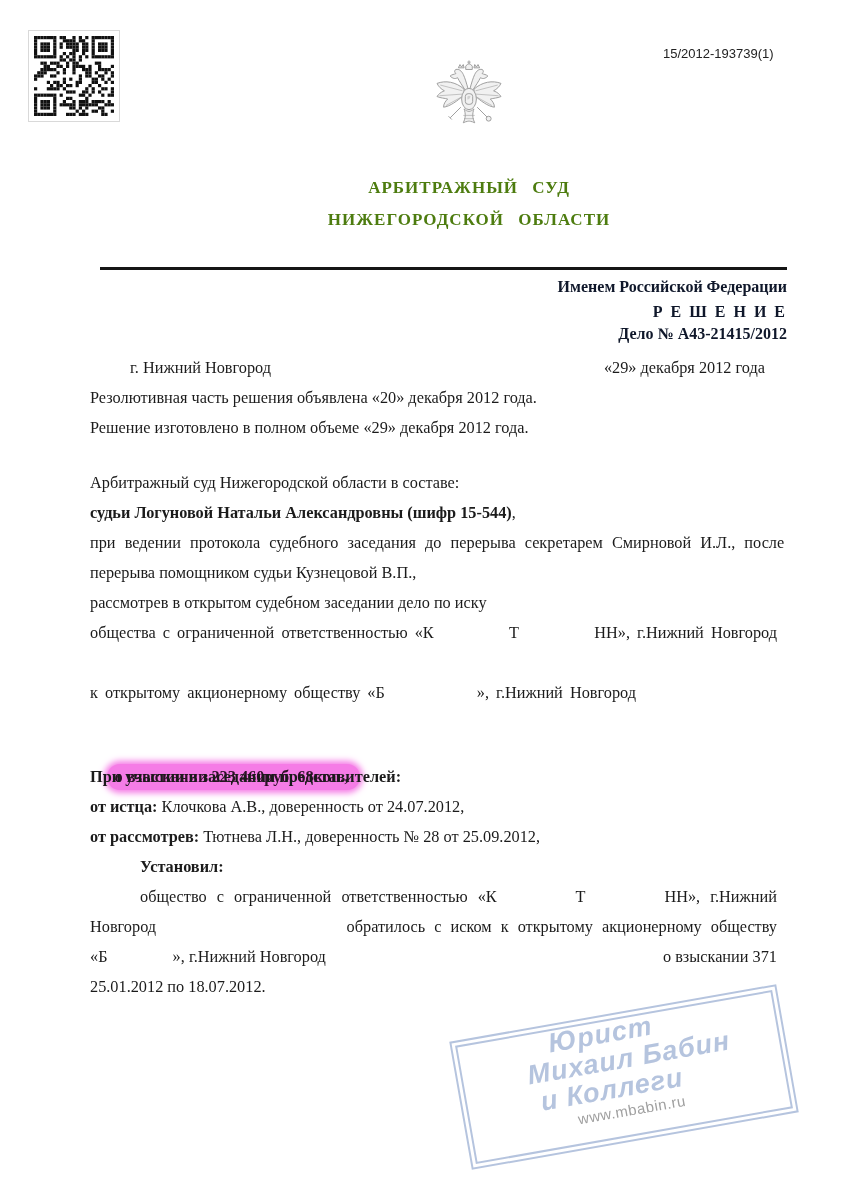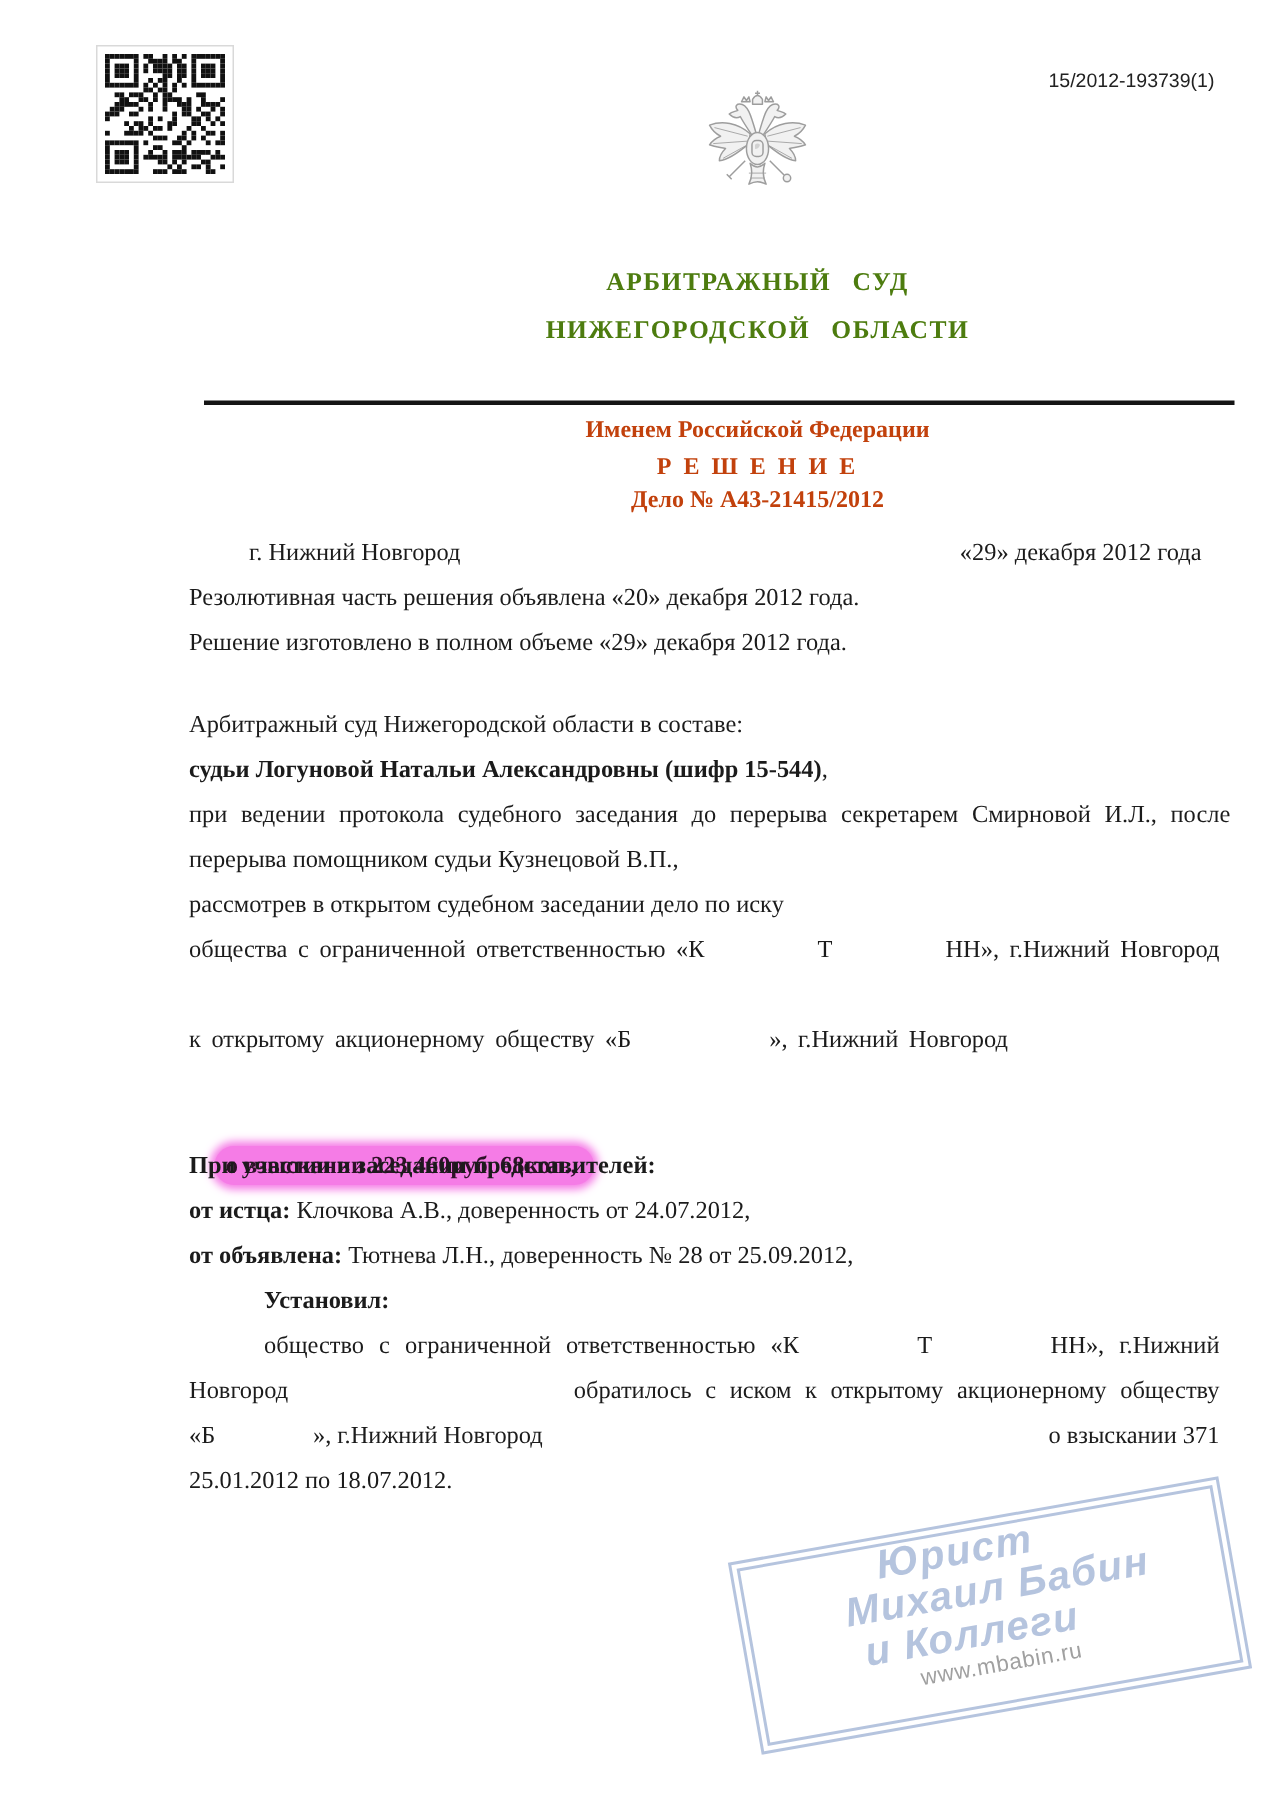--- a/index.html
+++ b/index.html
@@ -1,35 +1,35 @@
 <!DOCTYPE html>
 <html style="--highlight: #f57ce6; --stamp: #b2c1dd; --urlgray: #9b9b9b; --rule: #151515;"><head>
 <meta charset="utf-8">
 <style>
   html,body{margin:0;padding:0;}
   body{
     width:848px;height:1200px;position:relative;background:#ffffff;
     font-family:"Liberation Serif", serif;color:#1b1b1b;overflow:hidden;
   }
-  .page{position:absolute;inset:0;margin-left:36px;}
+  .page{position:absolute;inset:0;}
 
   
   .qr-box{position:absolute;left:28px;top:30px;width:90px;height:90px;
     background:#fff;border:1px solid #d9d9d9;display:flex;align-items:center;justify-content:center;}
   .doc-number{position:absolute;left:663px;top:46px;width:160px;
     font-family:"Liberation Sans", sans-serif;font-size:13px;color:#222;}
 
   .emblem{position:absolute;left:428px;top:56px;width:82px;height:86px;opacity:.85;}
 
   .court-block{position:absolute;left:151px;top:172px;width:636px;text-align:center;
     font-weight:bold;color:#4d7c0f;font-size:17px;letter-spacing:1px;word-spacing:9px;line-height:32px;}
 
   .rule{position:absolute;left:100px;top:267px;width:687px;height:3px;background:var(--rule,#151515);}
 
-  .title-block{position:absolute;left:151px;top:274px;width:636px;text-align:center;color:#c2410c;font-weight:bold;}
+  .title-block{position:absolute;left:151px;top:274px;width:636px;text-align:right;color:#0f172a;font-weight:bold;}
   .title-line1{font-size:16px;line-height:26px;}
   .title-line2{font-size:16px;line-height:23px;letter-spacing:2px;}
   .title-line3{font-size:16px;line-height:21px;}
 
   .content{position:absolute;left:90px;top:353px;width:687px;font-size:16.3px;}
   .line{height:30px;line-height:30px;white-space:pre;}
   .flexline{display:flex;justify-content:space-between;}
   .b{font-weight:bold;}
   .ind{padding-left:50px;}
   .mt25{margin-top:25px;}
@@ -441,21 +441,21 @@
     </div>
 
     <div class="line mt30 ws3">к открытому акционерному обществу «Б&nbsp;&nbsp;&nbsp;&nbsp;&nbsp;&nbsp;&nbsp;&nbsp;&nbsp;&nbsp;&nbsp;&nbsp;&nbsp;», г.Нижний Новгород</div>
 
     <div class="line mt24">
       <span class="hl">о взыскании 223 460руб. 68коп.,</span>
     </div>
 
     <div class="line b">При участии в заседании представителей:</div>
     <div class="line"><span class="b">от истца:</span><span> Клочкова А.В., доверенность от 24.07.2012,</span></div>
-    <div class="line"><span class="b">от объявлена:</span><span> Тютнева Л.Н., доверенность № 28 от 25.09.2012,</span></div>
+    <div class="line"><span class="b">от рассмотрев:</span><span> Тютнева Л.Н., доверенность № 28 от 25.09.2012,</span></div>
     <div class="line b ind">Установил:</div>
 
     <div class="line flexline ind ws6">
       <span>общество с ограниченной ответственностью «К</span>
       <span>Т</span>
       <span>НН», г.Нижний</span>
     </div>
     <div class="line flexline">
       <span>Новгород</span>
       <span class="ws5">обратилось с иском к открытому акционерному обществу</span>

